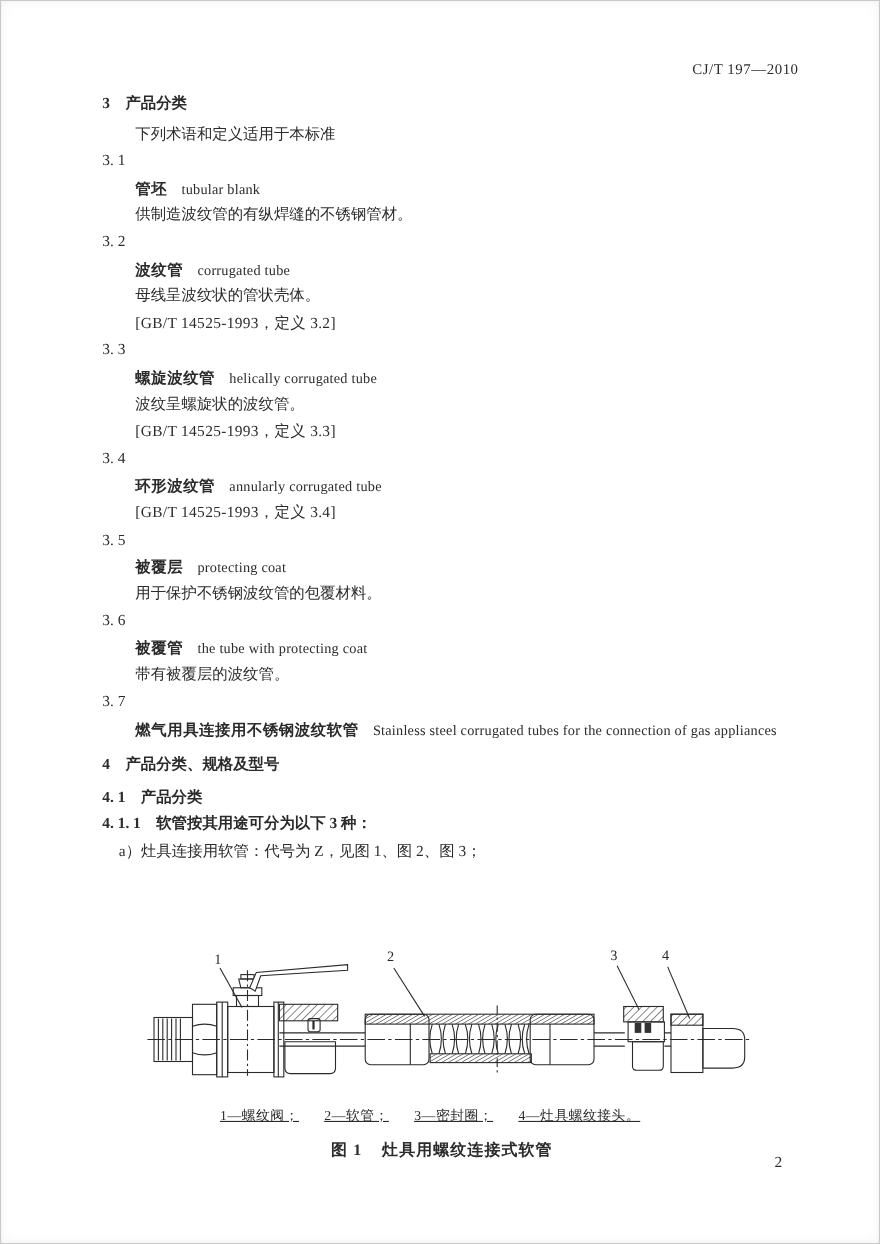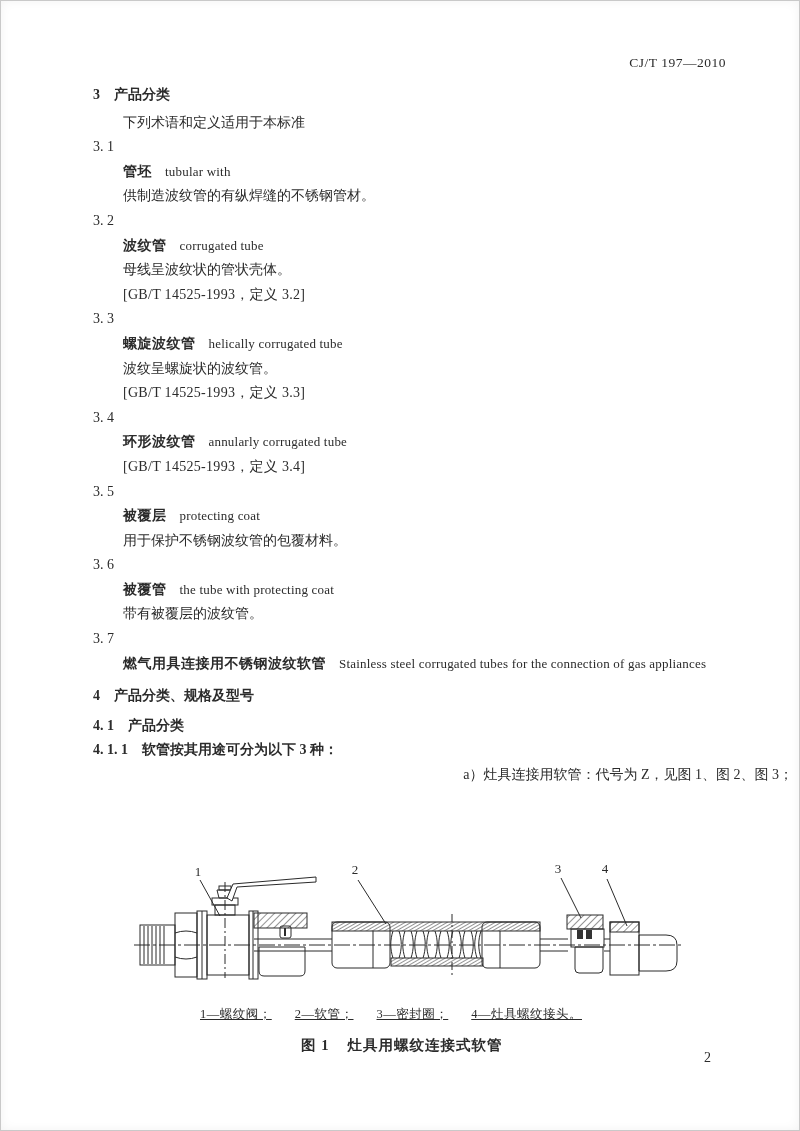--- a/index.html
+++ b/index.html
@@ -17,21 +17,21 @@
   }
   .content{
     position:absolute;left:93px;top:83px;width:700px;
     font-size:14px;line-height:24.6px;white-space:nowrap;
   }
   .content div{height:24.6px;}
   .h-bold{font-weight:bold;}
   .sec-num{display:inline-block;}
   .sec-title{margin-left:14px;}
   .indent{padding-left:30px;}
-  .indent-sm{padding-left:15px;text-align:right;}
+  .indent-sm{padding-left:15px;}
   .intro{margin-top:3px;}
   .en{font-size:13px;margin-left:13px;letter-spacing:0.2px;}
   .term-cn{font-weight:bold;letter-spacing:0.5px;}
   .src{letter-spacing:0.3px;}
   .heading4{margin-top:8px;}
   .sub41{margin-top:5px;}
   .figure-wrap{
     position:absolute;left:130px;top:852px;width:600px;height:230px;
   }
   .fig-svg{position:absolute;left:0;top:0;}
@@ -53,21 +53,21 @@
 
 <div class="doc-code">CJ/T 197—2010</div>
 
 <div class="content">
   <div>
     <span class="h-bold sec-num">3</span><span class="h-bold sec-title">产品分类</span>
   </div>
   <div class="indent intro">下列术语和定义适用于本标准</div>
 
   <div>3. 1</div>
-  <div class="indent"><span class="term-cn">管坯</span><span class="en">tubular with</span></div>
+  <div class="indent"><span class="term-cn">管坯</span><span class="en">tubular blank</span></div>
   <div class="indent">供制造波纹管的有纵焊缝的不锈钢管材。</div>
 
   <div>3. 2</div>
   <div class="indent"><span class="term-cn">波纹管</span><span class="en">corrugated tube</span></div>
   <div class="indent">母线呈波纹状的管状壳体。</div>
   <div class="indent src">[GB/T 14525-1993，定义 3.2]</div>
 
   <div>3. 3</div>
   <div class="indent"><span class="term-cn">螺旋波纹管</span><span class="en">helically corrugated tube</span></div>
   <div class="indent">波纹呈螺旋状的波纹管。</div>

